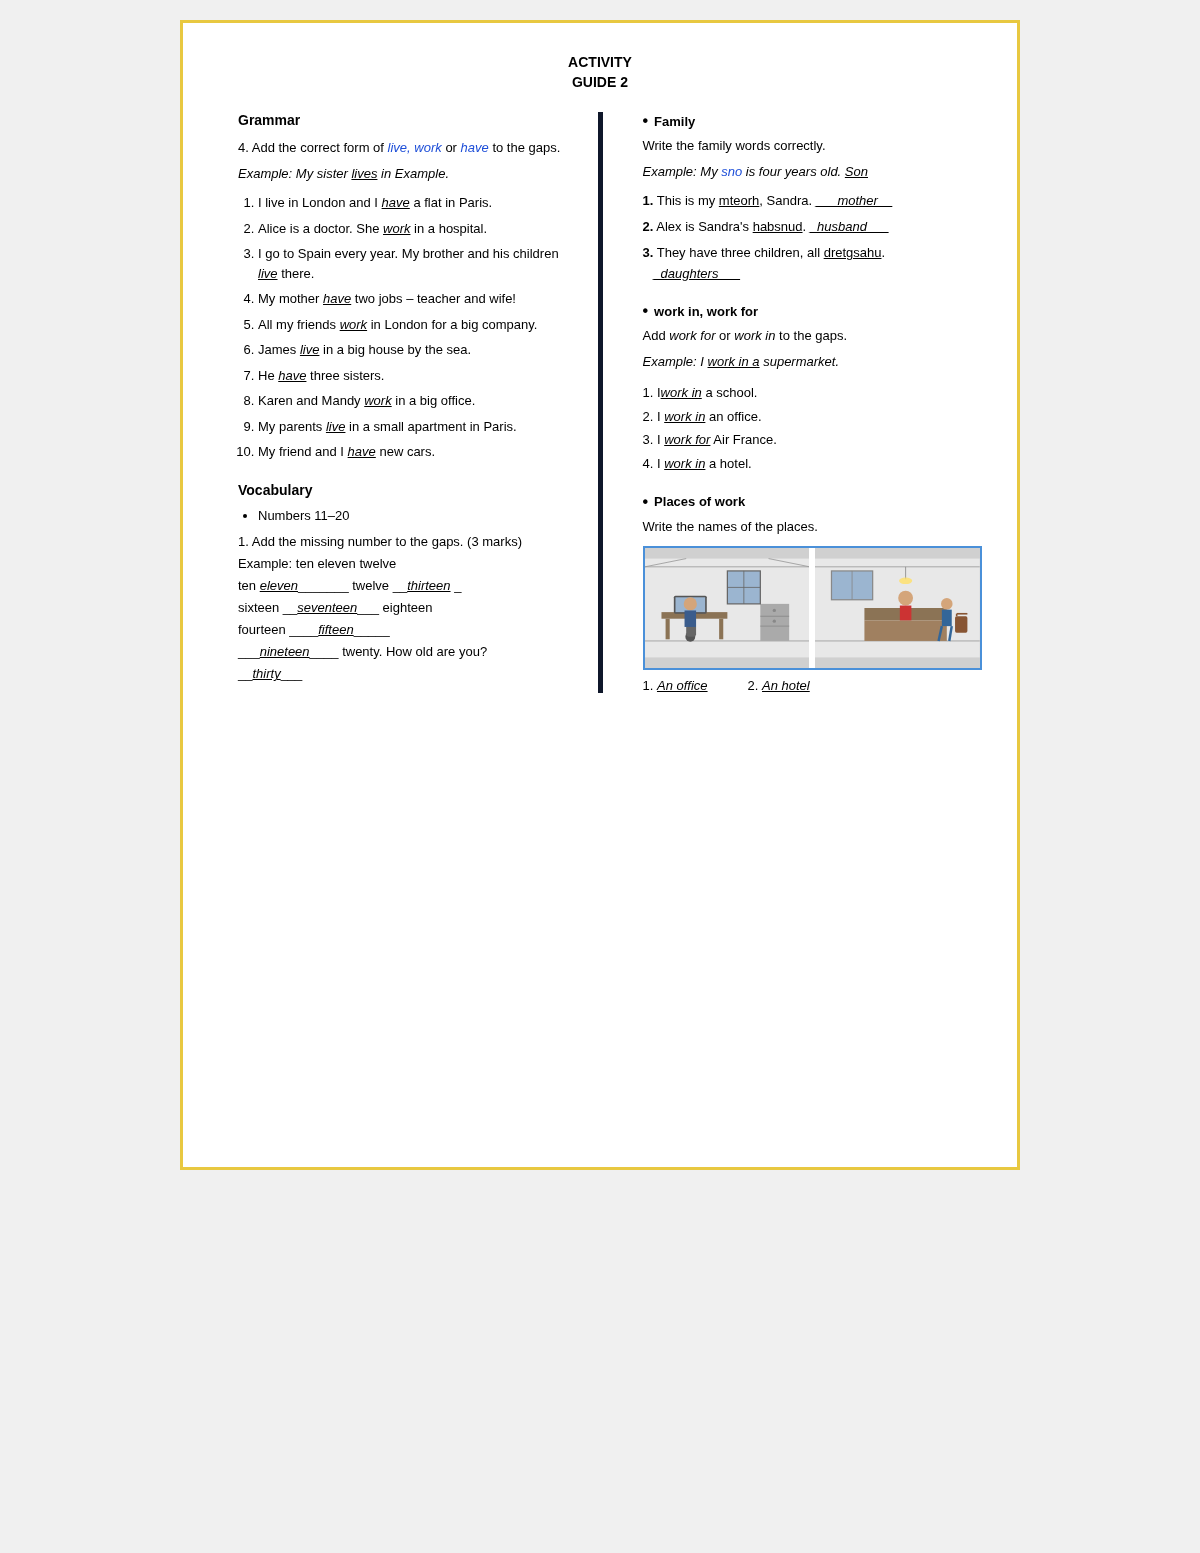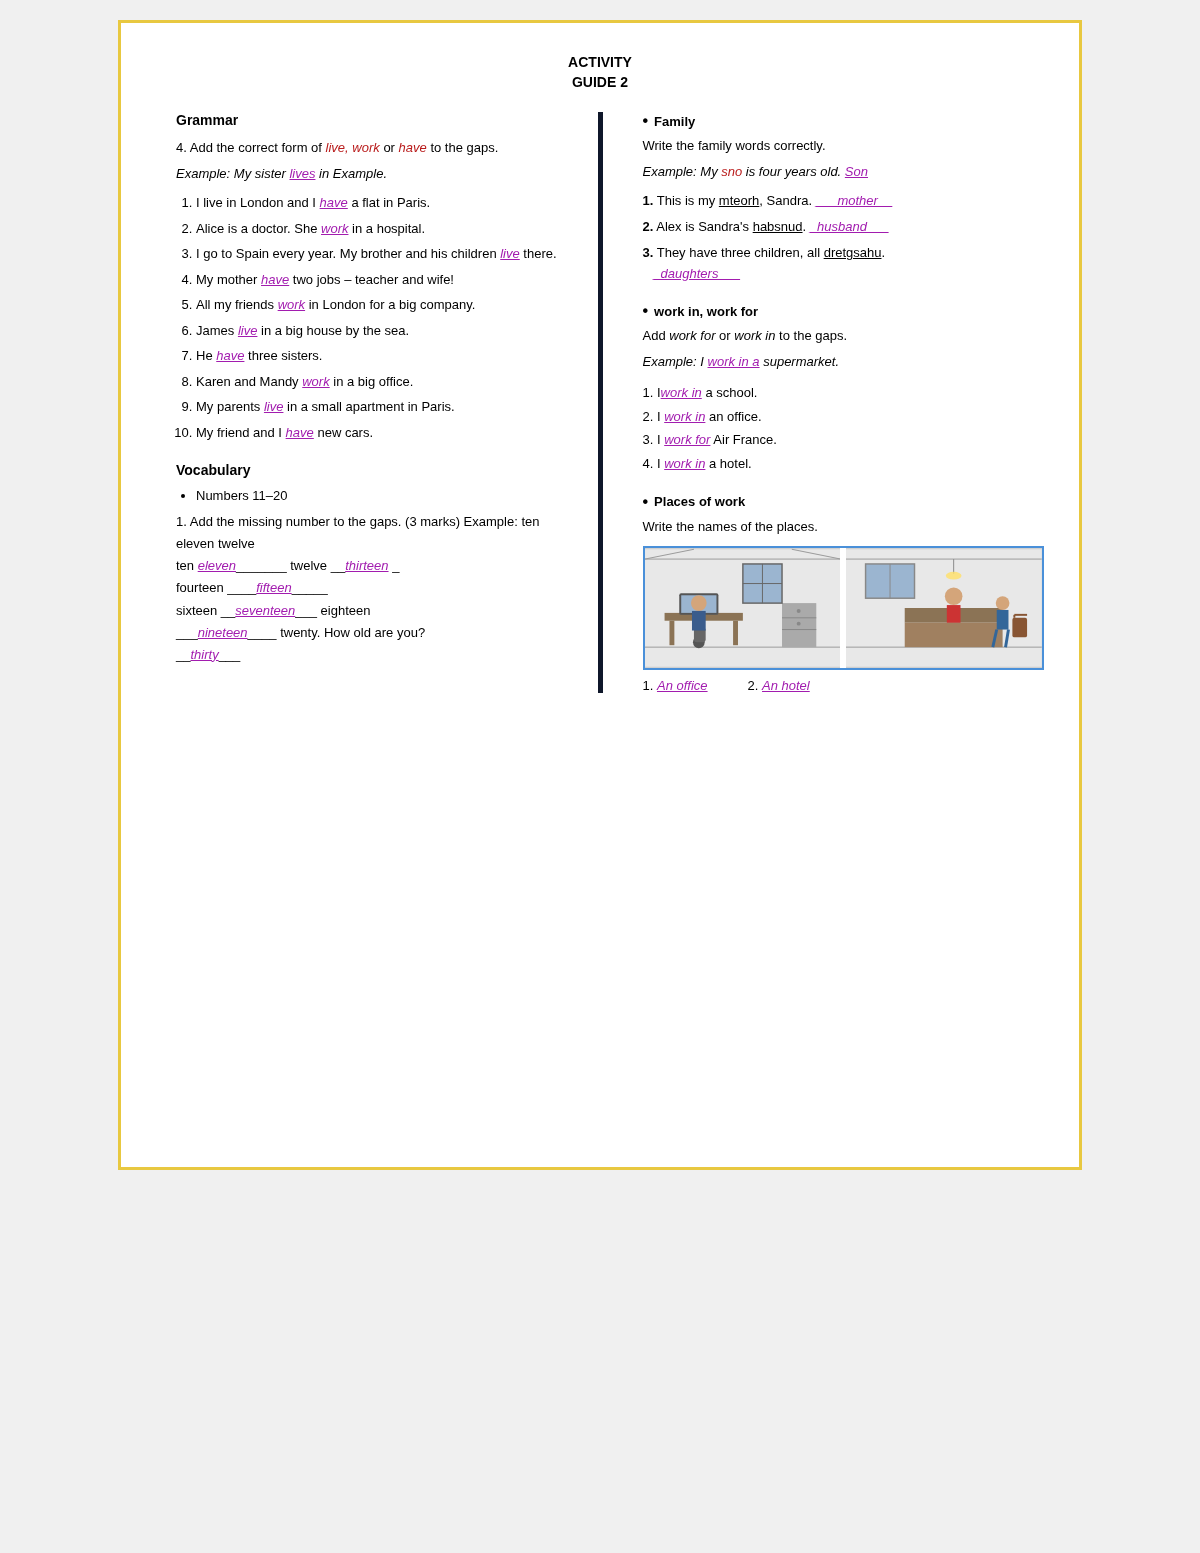--- a/index.html
+++ b/index.html
@@ -6,21 +6,21 @@
     body {
       background: #f0f0f0;
       display: flex;
       justify-content: center;
       align-items: flex-start;
       padding: 20px;
       font-family: Arial, sans-serif;
       font-size: 13px;
     }
     .page {
-      width: 964px;
+      width: 840px;
       min-height: 1150px;
       background: #fff;
       border: 3px solid #e8c840;
       padding: 30px 35px 30px 35px;
     }
     .page-title {
       text-align: center;
       font-weight: bold;
       font-size: 14px;
       margin-bottom: 20px;
@@ -59,23 +59,23 @@
     }
     p.instruction {
       margin-bottom: 6px;
       line-height: 1.5;
     }
     p.example {
       margin-bottom: 10px;
       font-style: italic;
       line-height: 1.5;
     }
-    .red { color: #b91c1c; font-style: italic; }
+    .red { color: #1d4ed8; font-style: italic; }
     .underline { text-decoration: underline; }
-    .red-underline { color: #a21caf; text-decoration: underline; font-style: italic; }
+    .red-underline { color: #000000; text-decoration: underline; font-style: italic; }
     ol.main-list {
       padding-left: 20px;
       margin-bottom: 10px;
     }
     ol.main-list li {
       margin-bottom: 6px;
       line-height: 1.5;
     }
     ul.bullet-list {
       list-style: disc;
@@ -164,24 +164,24 @@
         <div class="section-heading">Vocabulary</div>
         <ul class="bullet-list">
           <li>Numbers 11–20</li>
         </ul>
         <div class="vocab-numbers">
           <p>1. Add the missing number to the gaps. (3 marks) Example: ten  eleven  twelve</p>
           <p>
             ten  <span class="red-underline">eleven</span>_______ twelve  __<span class="red-underline">thirteen</span> _
           </p>
           <p>
+            sixteen __<span class="red-underline">seventeen</span>___  eighteen
+          </p>
+          <p>
             fourteen ____<span class="red-underline">fifteen</span>_____
-          </p>
-          <p>
-            sixteen __<span class="red-underline">seventeen</span>___  eighteen
           </p>
           <p>
             ___<span class="red-underline">nineteen</span>____  twenty. How old are you?
           </p>
           <p>
             __<span class="red-underline">thirty</span>___
           </p>
         </div>
       </div>
 

